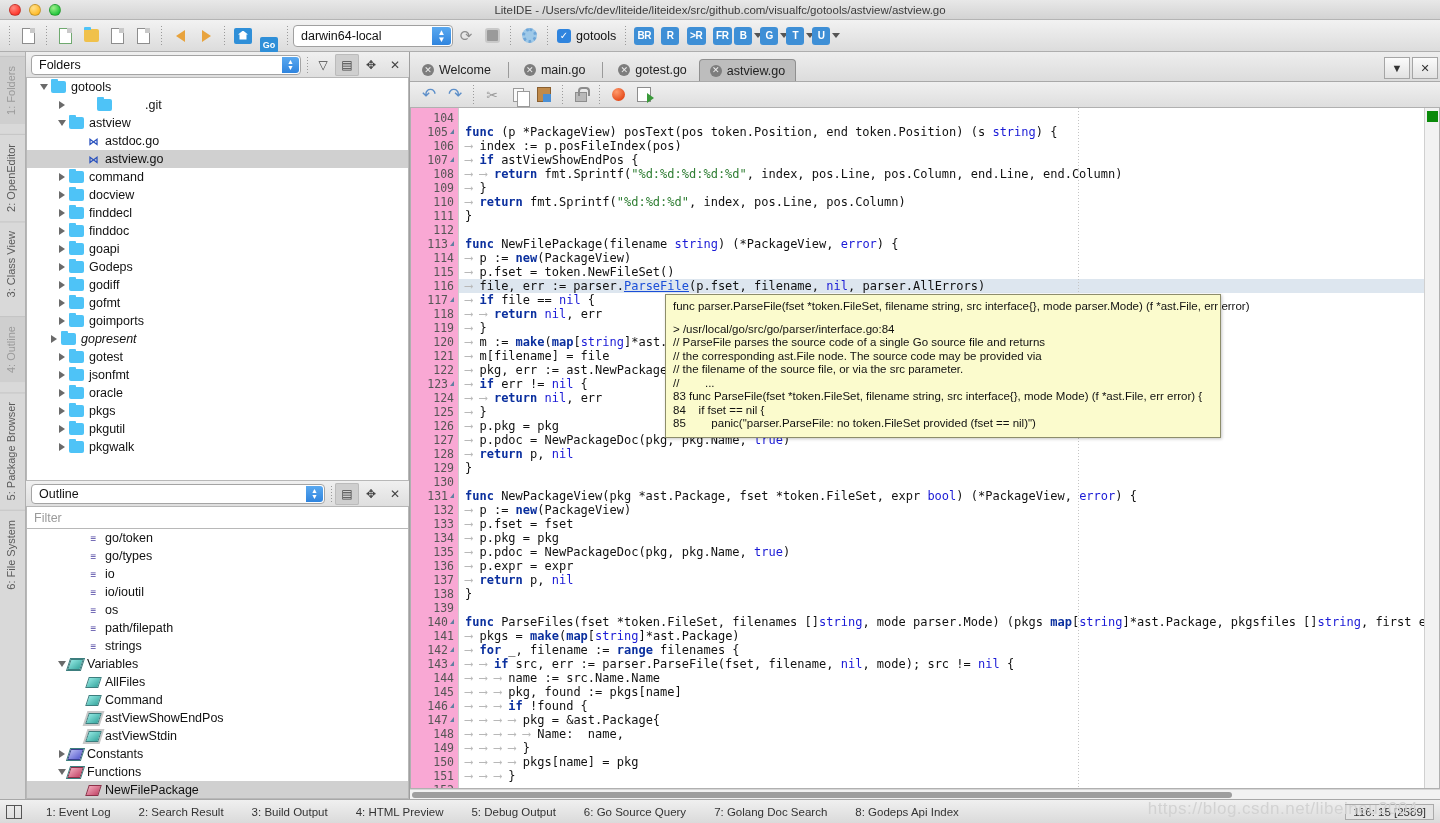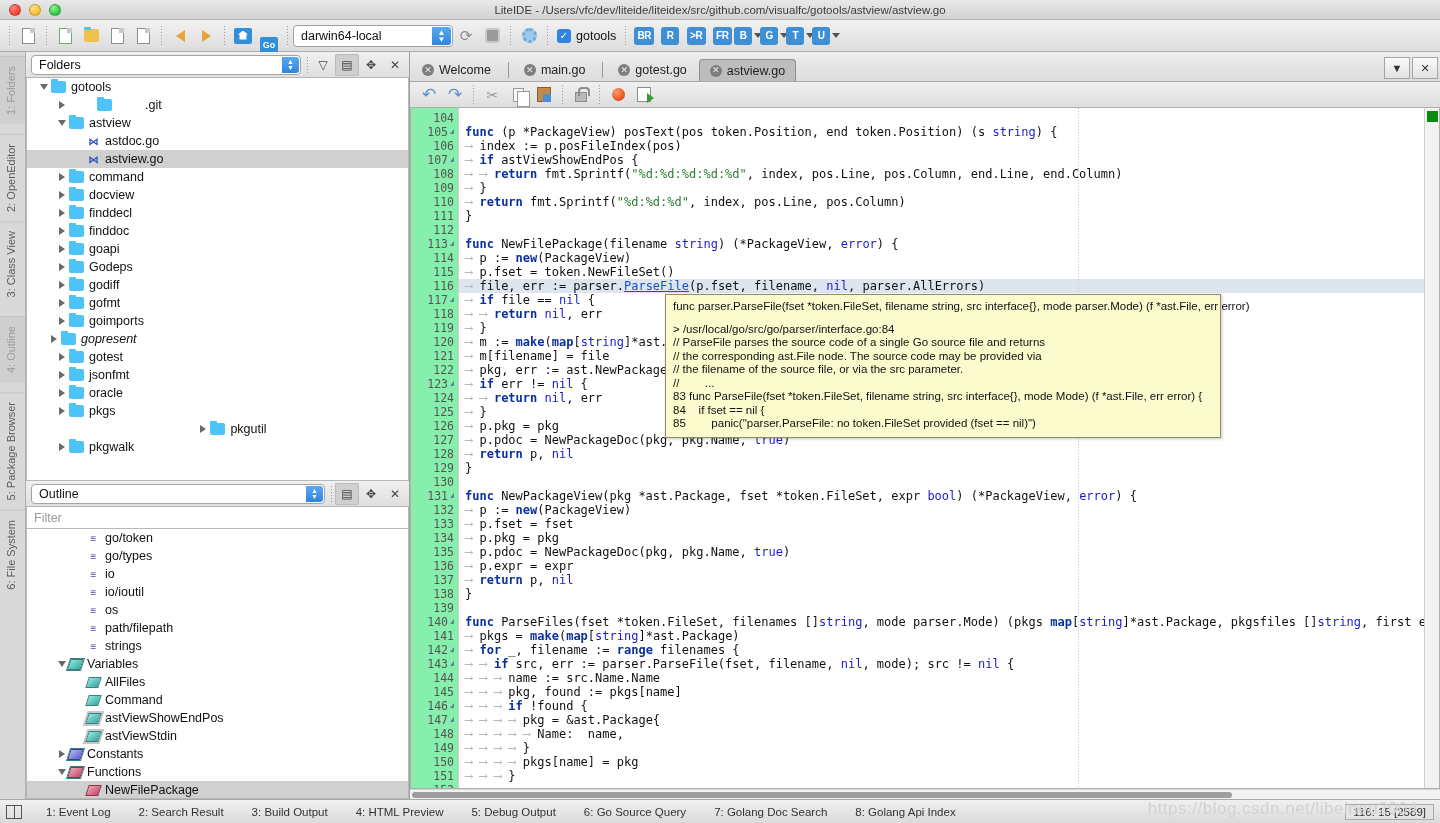--- a/index.html
+++ b/index.html
@@ -173,21 +173,21 @@
   .ico-lock:before{content:"";position:absolute;left:2px;top:-6px;width:8px;height:7px;
     border:2px solid #8d8d8d;border-bottom:none;border-radius:4px 4px 0 0;}
   .ico-bookmark { width:13px;height:13px;border-radius:50%;
     background:radial-gradient(circle at 35% 30%,#ff9a6b,#e4491a 75%); }
   .ico-gotodef { width:14px;height:15px;background:#fff;border:1px solid #8d8d8d;position:relative; }
   .ico-gotodef:after{content:"";position:absolute;right:-4px;bottom:-2px;width:0;height:0;
     border-top:5px solid transparent;border-bottom:5px solid transparent;border-left:7px solid #3a9a3a;}
 
   .codearea { flex:1; display:flex; position:relative; overflow:hidden;
     background:#fff; border:1px solid #b0b0b0; border-top:none; }
-  .gutter { width:48px; flex:0 0 48px; background:#86efac; border-right:1px solid #cfcfcf;
+  .gutter { width:48px; flex:0 0 48px; background:#f9a8d4; border-right:1px solid #cfcfcf;
     padding-top:3px; }
   .gline { height:14px; font-family:"DejaVu Sans Mono", monospace; font-size:11.5px;
     color:#555; text-align:right; padding-right:4px; display:flex; justify-content:flex-end;
     align-items:center; gap:2px; }
   .foldmark { width:0;height:0;border-left:4px solid transparent;
     border-bottom:5px solid #5f7fa0; margin-bottom:1px; }
   .codewrap { flex:1; position:relative; overflow:hidden; padding-top:3px; }
   .cline { height:14px; font-family:"DejaVu Sans Mono", monospace; font-size:12px;
     white-space:pre; padding-left:6px; color:#111; line-height:14px; }
   .cline.hl { background:#dde6ef; }
@@ -483,21 +483,21 @@
             <span class="folder"></span>
             <span>oracle</span>
           </div>
           <div class="row" style="padding-left: 28px;">
             <span class="tw">
               <span class="tri closed"></span>
             </span>
             <span class="folder"></span>
             <span>pkgs</span>
           </div>
-          <div class="row" style="padding-left: 28px; justify-content: center;">
+          <div class="row" style="padding-left: 28px;">
             <span class="tw">
               <span class="tri closed"></span>
             </span>
             <span class="folder"></span>
             <span>pkgutil</span>
           </div>
           <div class="row" style="padding-left: 28px;">
             <span class="tw">
               <span class="tri closed"></span>
             </span>
@@ -907,20 +907,20 @@
         <i></i>
       </div>
     <div id="sbitems" style="display:flex">
         <div class="sbitem">1: Event Log</div>
         <div class="sbitem">2: Search Result</div>
         <div class="sbitem">3: Build Output</div>
         <div class="sbitem">4: HTML Preview</div>
         <div class="sbitem">5: Debug Output</div>
         <div class="sbitem">6: Go Source Query</div>
         <div class="sbitem">7: Golang Doc Search</div>
-        <div class="sbitem">8: Golang Api Index</div>
+        <div class="sbitem">8: Godeps Api Index</div>
       </div>
     <div class="sb-right">
       <span class="sb-pos">116: 15 [2589]</span>
     </div>
     <div class="watermark">https://blog.csdn.net/libeineu2004</div>
   </div>
 </div>
 
 </body></html>

